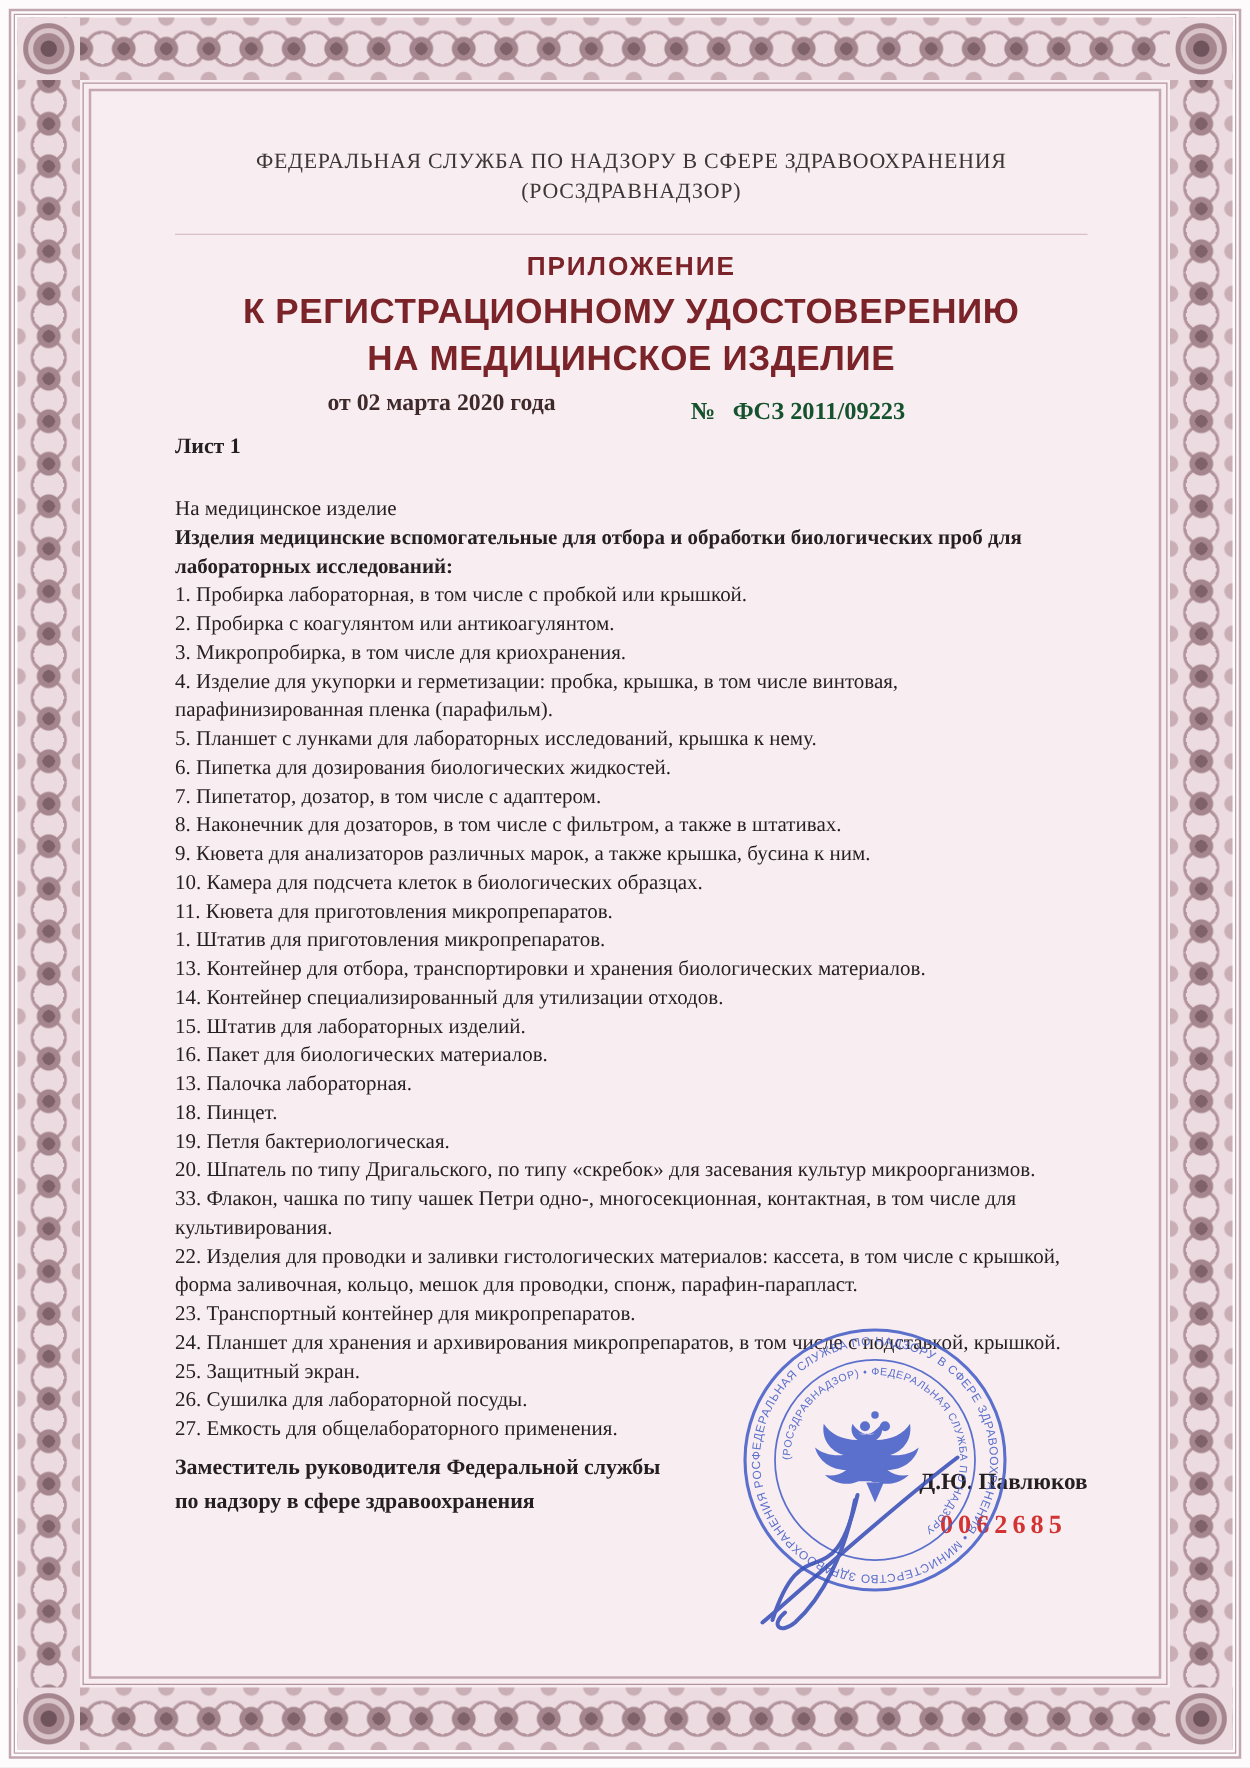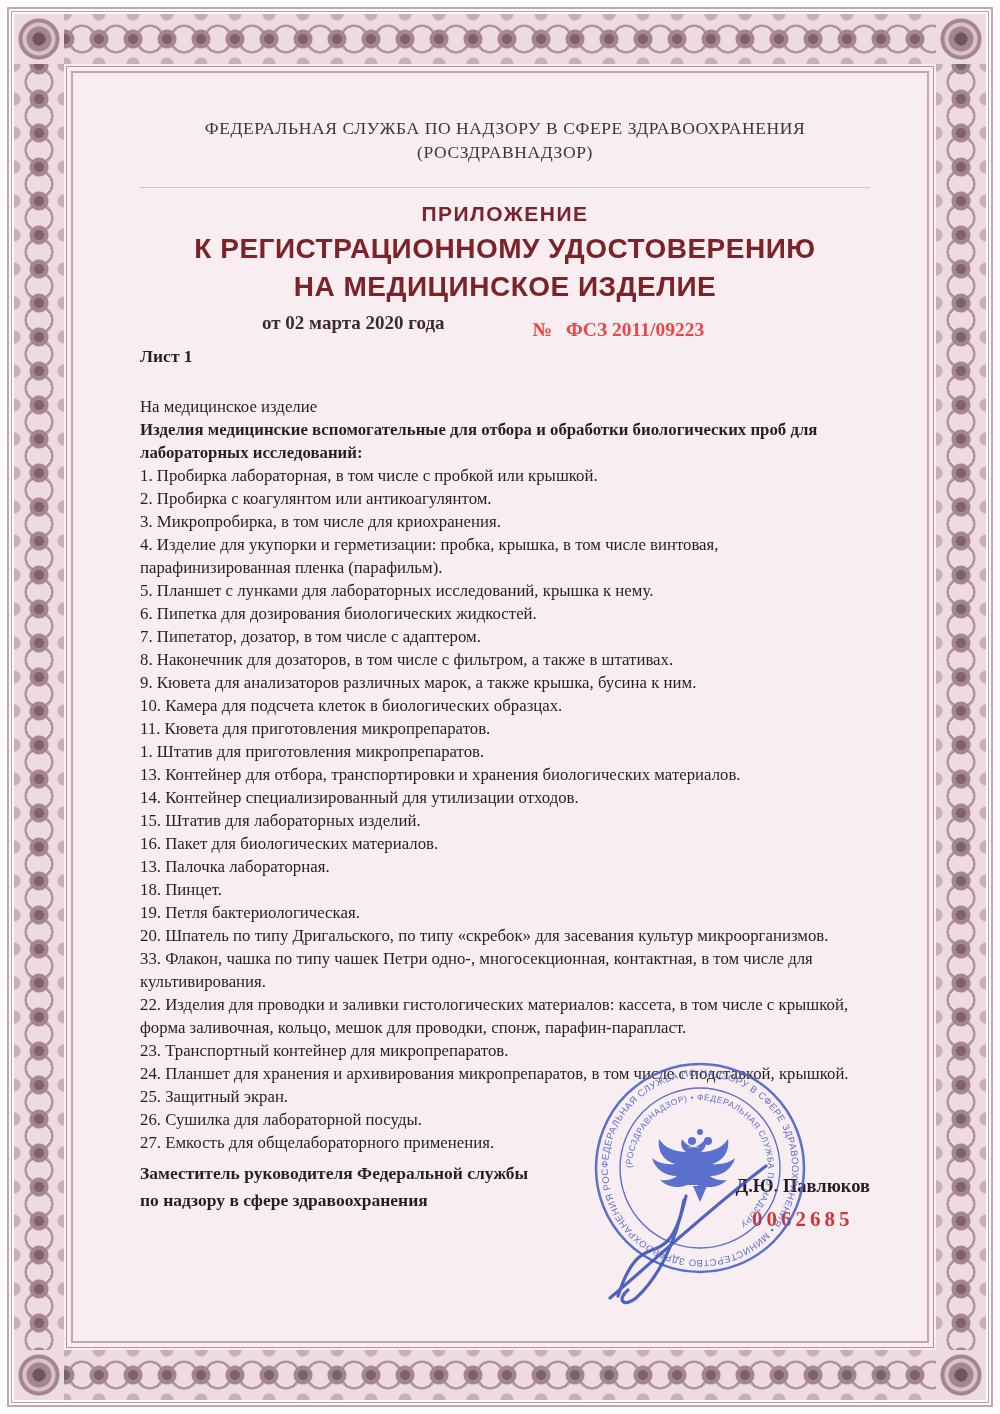--- a/index.html
+++ b/index.html
@@ -40,23 +40,23 @@
 
   
   .doc{position:absolute;left:140px;top:0;width:730px;}
   .agency{margin-top:118px;text-align:center;font-size:17.5px;letter-spacing:.6px;color:#3c3636;}
   .agency2{text-align:center;font-size:17.5px;letter-spacing:.6px;color:#3c3636;margin-top:3px;}
   .hairline{margin-top:24px;border-top:1px solid rgba(160,120,130,.38);}
   .title{text-align:center;color:#7a2429;font-family:"Liberation Sans",sans-serif;font-weight:700;}
   .title-l1{font-size:21px;margin-top:14px;letter-spacing:1.5px;}
   .title-l2{font-size:28px;margin-top:7px;letter-spacing:.5px;}
   .title-l3{font-size:28px;margin-top:6px;letter-spacing:.5px;}
-  .date-row{display:flex;align-items:baseline;margin-top:9px;}
+  .date-row{display:flex;align-items:baseline;margin-top:9px;gap:20px;}
   .date{margin-left:122px;font-size:19px;font-weight:700;color:#3f2a2b;}
-  .reg-number{margin-left:88px;font-size:19.5px;font-weight:700;color:#ef4444;transform:translateY(7px);}
+  .reg-number{margin-left:88px;font-size:19.5px;font-weight:700;color:#14532d;transform:translateY(7px);}
   .reg-number .num-label{margin-right:14px;}
   .sheet{text-align:left;font-weight:700;font-size:17.5px;margin-top:12px;padding-right:10px;color:#241f20;}
   .body{margin-top:28px;font-size:16.8px;line-height:23px;}
   .body p{margin:0;}
   .heading{font-weight:700;}
   .footer{display:flex;justify-content:space-between;margin-top:6px;}
   .signer{font-weight:700;font-size:17.5px;line-height:27px;max-width:440px;}
   .sign-right{text-align:right;padding-right:0;}
   .name{font-weight:700;font-size:18.5px;margin-top:16px;}
   .serial{color:#d23434;font-family:Liberation Serif, serif;font-size:21px;letter-spacing:4px;margin-top:10px;font-weight:700;text-align:center;}

